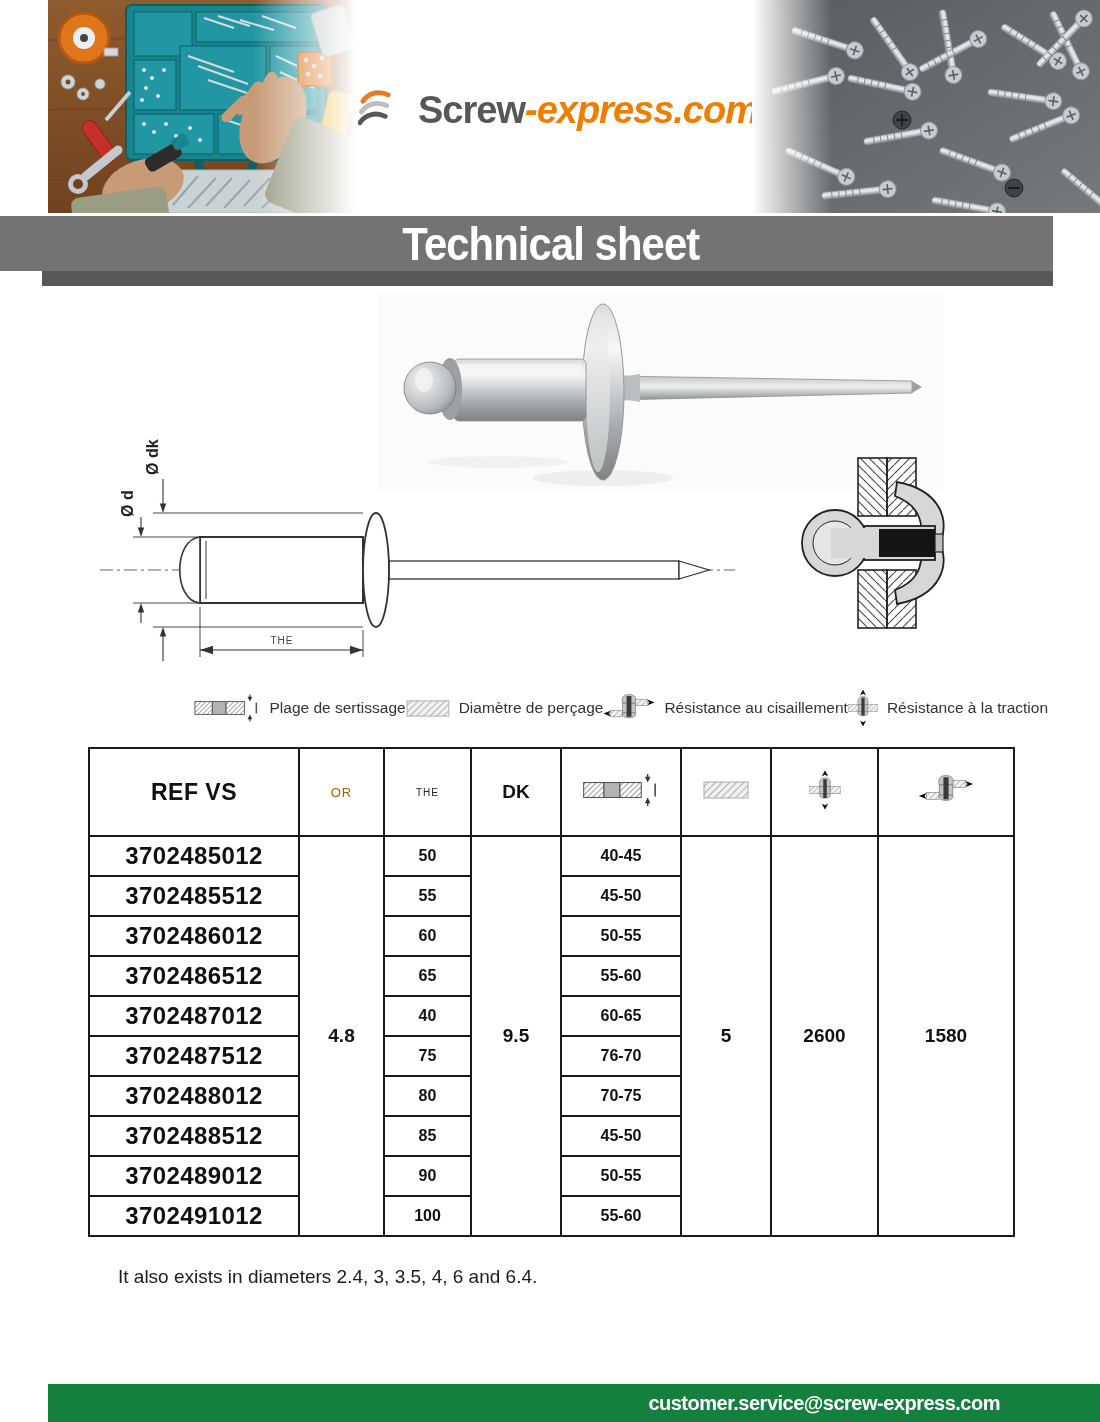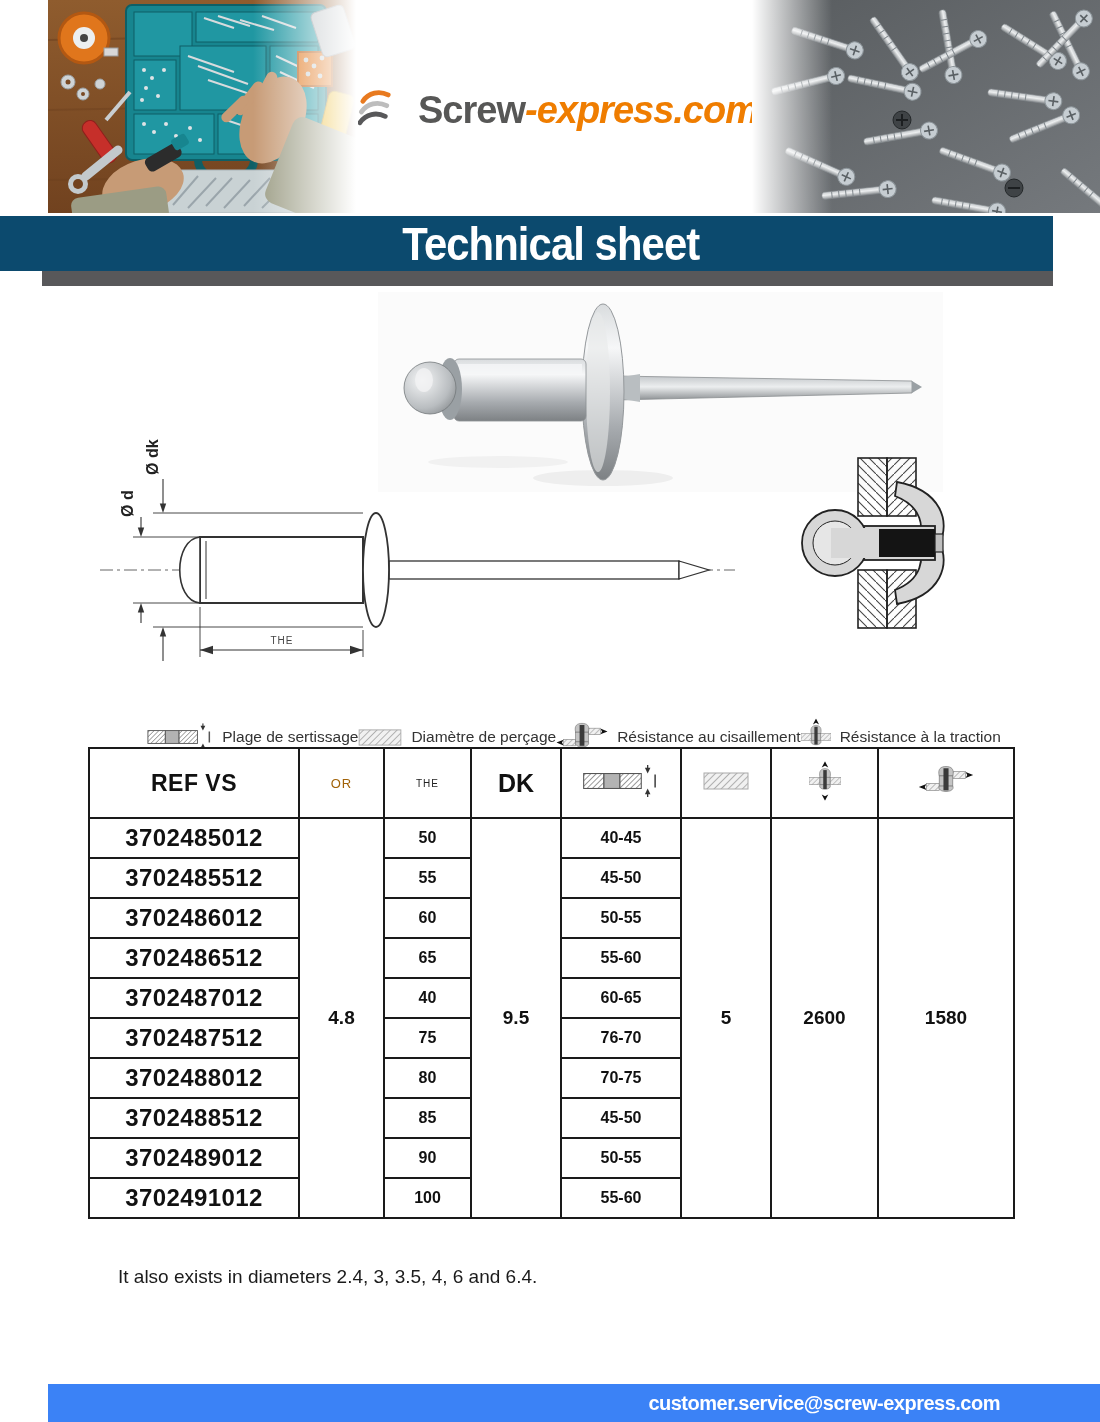--- a/index.html
+++ b/index.html
@@ -9,55 +9,55 @@
   
   .photo{position:absolute;top:0;height:213px;overflow:hidden;}
   .photo-left{left:48px;width:308px;}
   .photo-right{left:752px;width:348px;}
   .logo{position:absolute;left:358px;top:58px;width:400px;height:104px;
         display:flex;align-items:center;gap:26px;}
   .logo-text{font-size:38px;font-weight:bold;letter-spacing:-1px;white-space:nowrap;}
   .logo-text .lg1{color:#575756;}
   .logo-text .lg2{color:#EF7D00;font-style:italic;}
 
-  .banner{position:absolute;left:0;top:216px;width:1053px;height:55px;background:#0c4a6e;
+  .banner{position:absolute;left:0;top:216px;width:1053px;height:55px;background:#737373;
           display:flex;align-items:center;justify-content:center;}
   .banner span{color:#fff;font-size:45px;font-weight:bold;letter-spacing:-1px;
                transform:scale(0.93,1.04) translateX(26px);display:inline-block;}
   .banner-strip{position:absolute;left:42px;top:271px;width:1011px;height:15px;background:#58585A;}
 
   
   .product-photo{position:absolute;left:378px;top:292px;width:565px;height:200px;}
   .tech-drawing{position:absolute;left:95px;top:425px;width:650px;height:245px;}
   .cross-section{position:absolute;left:795px;top:438px;width:220px;height:230px;}
 
   
-  .legend{position:absolute;left:100px;top:716px;width:948px;height:42px;
-          display:flex;align-items:center;justify-content:center;}
+  .legend{position:absolute;left:100px;top:687px;width:948px;height:42px;
+          display:flex;align-items:center;justify-content:flex-end;}
   .legend-item{display:flex;align-items:center;gap:9px;}
   .legend-item .lbl{font-size:15.5px;color:#333;font-weight:500;white-space:nowrap;}
 
   
   .spec-table{position:absolute;left:88px;top:747px;border-collapse:collapse;table-layout:fixed;
               width:925px;}
   .spec-table th,.spec-table td{border:2px solid #1a1a1a;text-align:center;vertical-align:middle;
               padding:0;background:#fff;}
-  .spec-table thead tr{height:70px;}
+  .spec-table thead tr{height:88px;}
   .spec-table tbody tr{height:40px;}
   .h-ref{font-size:23px;font-weight:bold;letter-spacing:0.5px;}
   .h-or{font-size:13px;font-weight:normal;color:#a16207;letter-spacing:1px;}
   .h-the{font-size:10px;font-weight:normal;color:#222;letter-spacing:1px;}
-  .h-dk{font-size:25px;font-weight:bold;margin-left:35px;}
+  .h-dk{font-size:19px;font-weight:bold;margin-left:35px;}
   .c-ref{font-size:24px;font-weight:bold;letter-spacing:0.4px;}
   .c-val{font-size:16px;font-weight:bold;}
   .c-merge{font-size:19px;font-weight:bold;border-radius:17px;}
 
   .note{position:absolute;left:118px;top:1266px;font-size:19px;color:#1b1b1b;}
 
-  .footer-bar{position:absolute;left:48px;top:1384px;width:1052px;height:38px;background:#3b82f6;
+  .footer-bar{position:absolute;left:48px;top:1384px;width:1052px;height:38px;background:#15803d;
               display:flex;align-items:center;justify-content:flex-end;padding-right:100px;
               box-sizing:border-box;}
   .footer-bar span{color:#fff;font-size:20px;font-weight:bold;letter-spacing:-0.5px;}
 
   .hidden-defs{position:absolute;width:0;height:0;overflow:hidden;}
 </style>
 </head>
 <body>
 
 <svg class="hidden-defs" aria-hidden="true">

